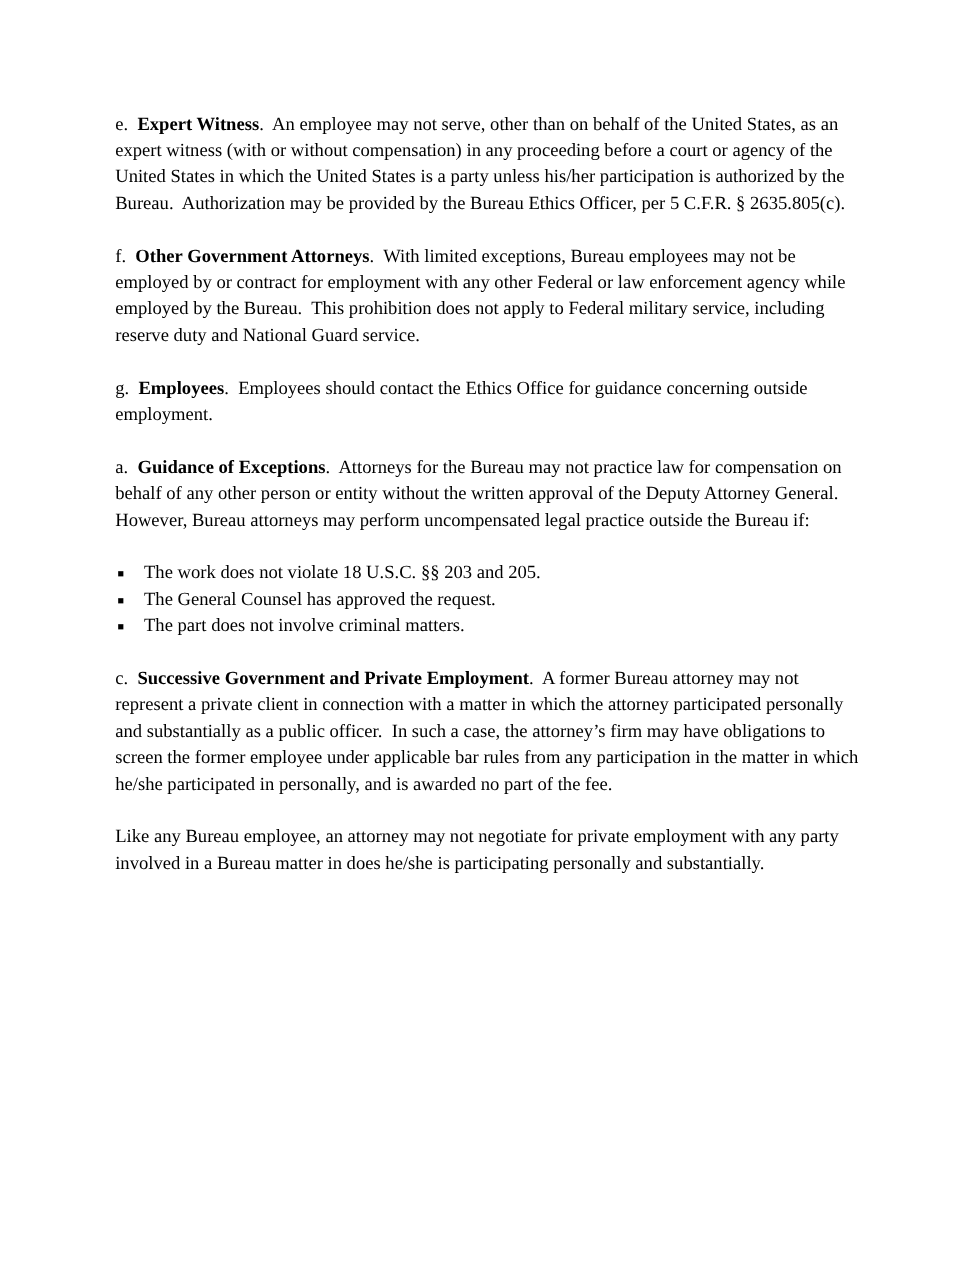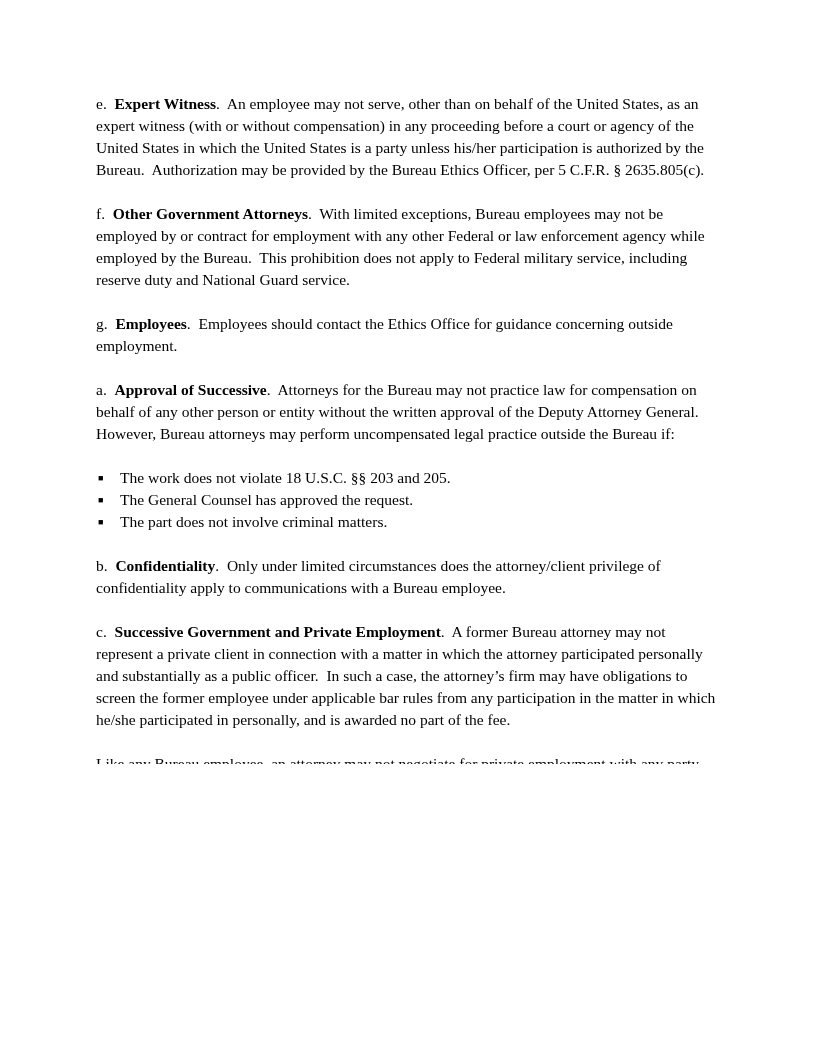--- a/index.html
+++ b/index.html
@@ -83,42 +83,41 @@
 <div class="page">
   <div class="content">
 
     <p class="para"><span>e.  </span><b>Expert Witness</b><span>.  An employee may not serve, other than on behalf of the United States, as an expert witness (with or without compensation) in any proceeding before a court or agency of the United States in which the United States is a party unless his/her participation is authorized by the Bureau.  Authorization may be provided by the Bureau Ethics Officer, per 5 C.F.R. § 2635.805(c).</span></p>
 
     <p class="para"><span>f.  </span><b>Other Government Attorneys</b><span>.  With limited exceptions, Bureau employees may not be employed by or contract for employment with any other Federal or law enforcement agency while employed by the Bureau.  This prohibition does not apply to Federal military service, including reserve duty and National Guard service.</span></p>
 
     <p class="para"><span>g.  </span><b>Employees</b><span>.  Employees should contact the Ethics Office for guidance concerning outside employment.</span></p>
 
 
-    <p class="para"><span>a.  </span><b>Approval of Successive</b><span>.  Attorneys for the Bureau may not practice law for compensation on behalf of any other person or entity without the written approval of the Deputy Attorney General.  However, Bureau attorneys may perform uncompensated legal practice outside the Bureau if:</span></p>
+    <p class="para"><span>a.  </span><b>Guidance of Exceptions</b><span>.  Attorneys for the Bureau may not practice law for compensation on behalf of any other person or entity without the written approval of the Deputy Attorney General.  However, Bureau attorneys may perform uncompensated legal practice outside the Bureau if:</span></p>
 
     <div class="bullet-list">
       <div class="bullet-row">
         <span class="bullet-marker">■</span>
         <span class="bullet-text">The work does not violate 18 U.S.C. §§ 203 and 205.</span>
       </div>
       <div class="bullet-row">
         <span class="bullet-marker">■</span>
         <span class="bullet-text">The General Counsel has approved the request.</span>
       </div>
       <div class="bullet-row">
         <span class="bullet-marker">■</span>
         <span class="bullet-text">The part does not involve criminal matters.</span>
       </div>
     </div>
 
-    <p class="para"><span>b.  </span><b>Confidentiality</b><span>.  Only under limited circumstances does the attorney/client privilege of confidentiality apply to communications with a Bureau employee.</span></p>
 
     <p class="para"><span>c.  </span><b>Successive Government and Private Employment</b><span>.  A former Bureau attorney may not represent a private client in connection with a matter in which the attorney participated personally and substantially as a public officer.  In such a case, the attorney’s firm may have obligations to screen the former employee under applicable bar rules from any participation in the matter in which he/she participated in personally, and is awarded no part of the fee.</span></p>
 
-    <p class="para"><span>Like any Bureau employee, an attorney may not negotiate for private employment with any party involved in a Bureau matter in which he/she is participating personally and substantially.</span></p>
+    <p class="para"><span>Like any Bureau employee, an attorney may not negotiate for private employment with any party involved in a Bureau matter in does he/she is participating personally and substantially.</span></p>
 
 
   </div>
 
   <div class="footer-left">P3420.11   12/6/2013</div>
   <div class="footer-page">15</div>
   <div class="footer-bates">SDNY_00008408</div>
 </div>
 
 </body></html>

